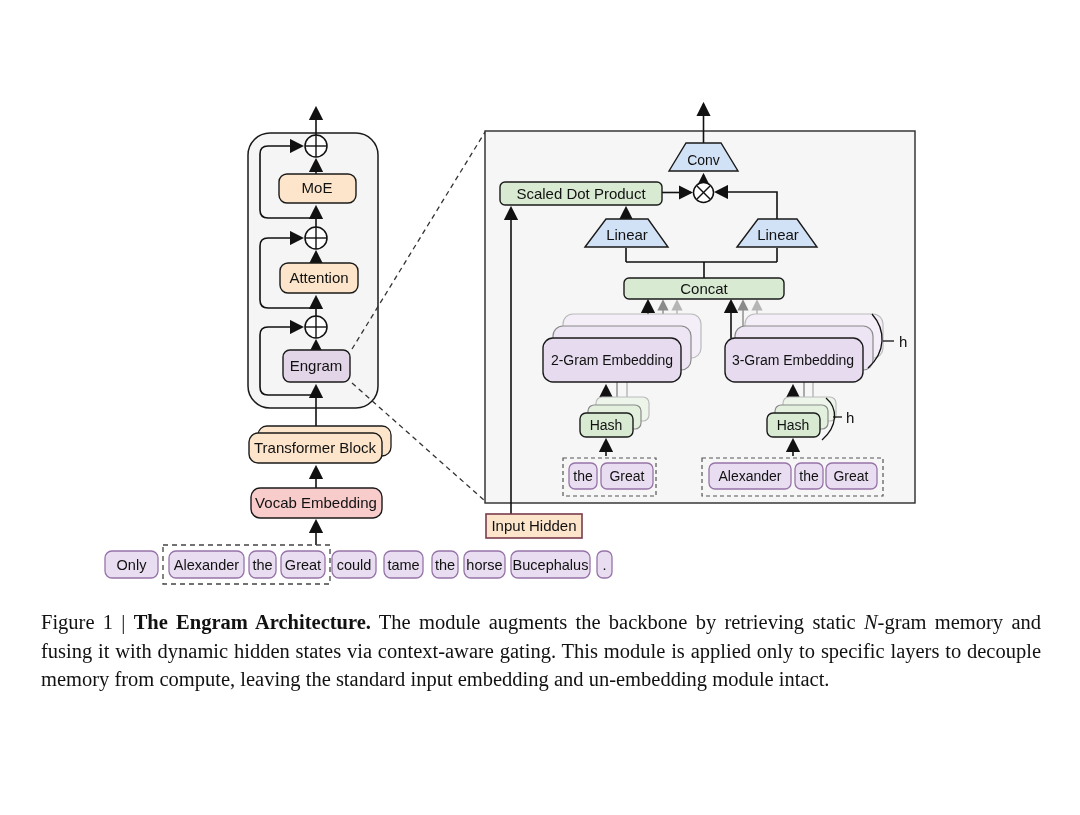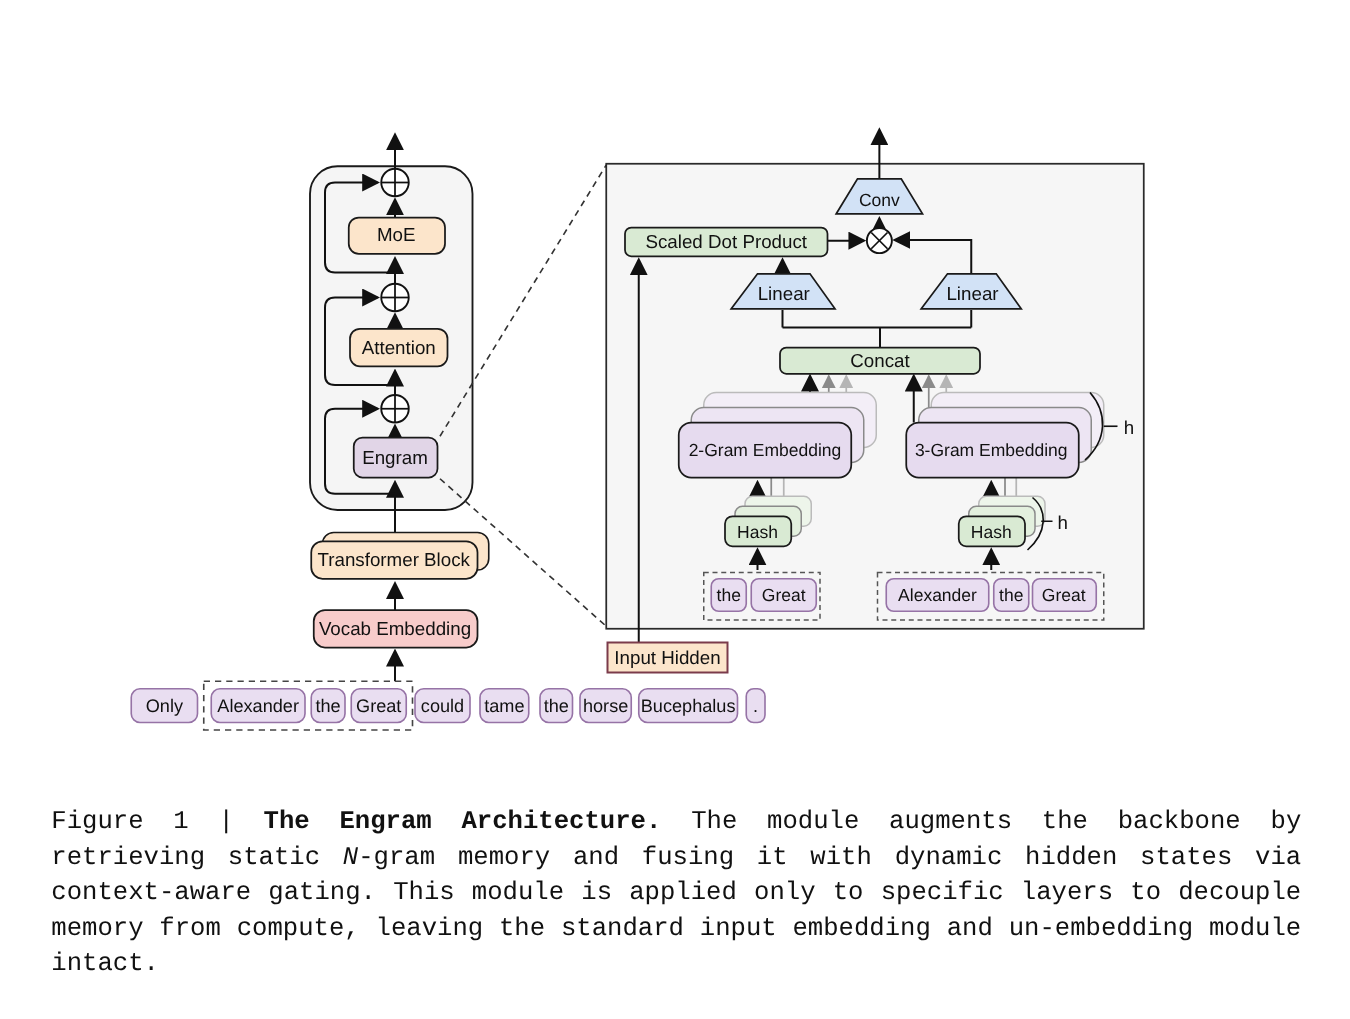--- a/index.html
+++ b/index.html
@@ -1,20 +1,20 @@
 <!DOCTYPE html>
 <html><head>
 <meta charset="utf-8">
 <style>
   html,body{margin:0;padding:0;background:#ffffff;}
   .page{position:relative;width:1080px;height:815px;background:#ffffff;overflow:hidden;
         font-family:"Liberation Sans",sans-serif;}
   svg text{font-family:"Liberation Sans",sans-serif;fill:#111;}
-  .caption{position:absolute;left:41px;top:644px;width:1000px;
-           font-family:Liberation Mono, monospace;
+  .caption{position:absolute;left:41px;top:608px;width:1000px;
+           font-family:Liberation Serif, serif;
            font-size:20.5px;line-height:28.5px;color:#111;text-align:justify;}
   .caption b{font-weight:bold;}
   .caption i{font-style:italic;}
 </style>
 </head>
 <body>
 
 <div class="page">
 
 <svg width="1080" height="610" viewBox="0 0 1080 610">

